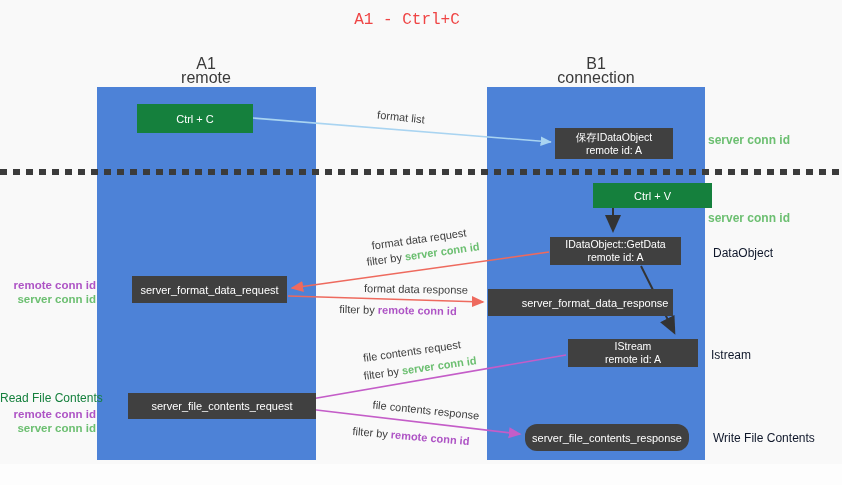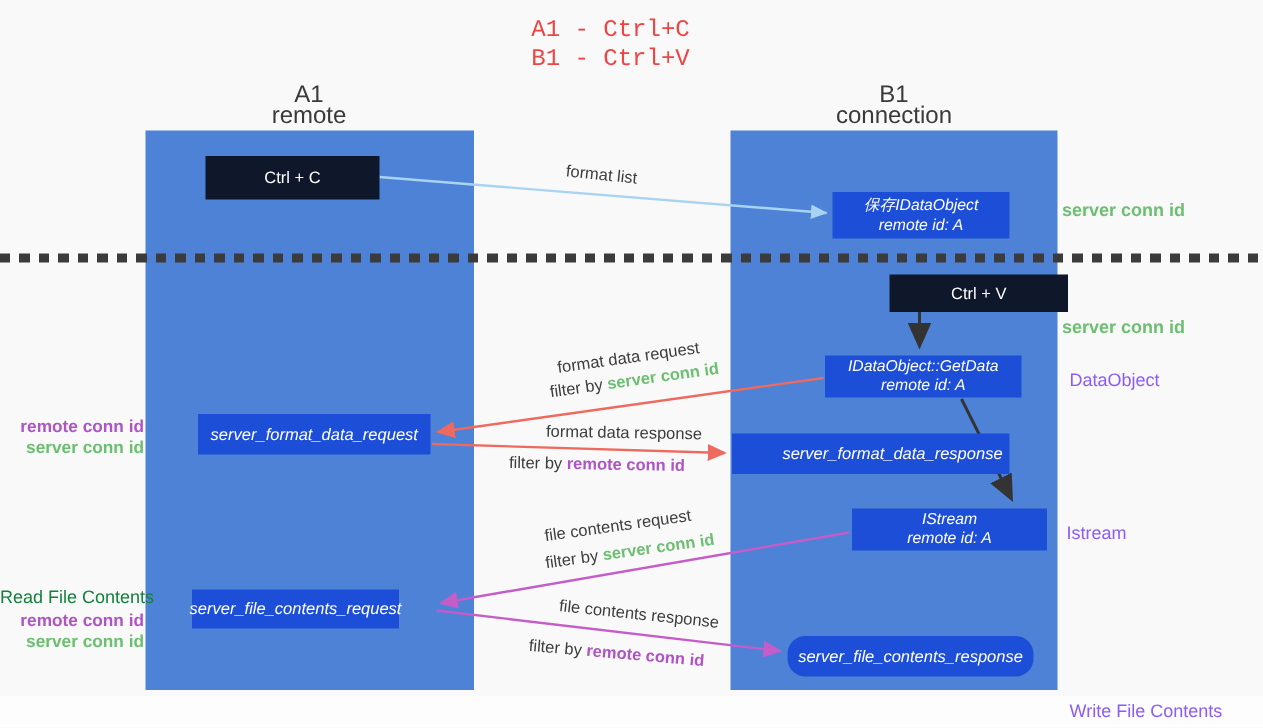--- a/index.html
+++ b/index.html
@@ -8,41 +8,40 @@
   .abs{position:absolute;}
   .center-text{text-align:center;}
   .title{font-size:16px;line-height:19px;color:#ef4444;font-family:Liberation Mono, monospace;}
   .colhead{font-size:16px;line-height:14px;color:#3a3a3a;}
   .lifeline{position:absolute;background:#4d82d7;}
   .divider{position:absolute;left:0;top:169px;width:842px;height:6px;
            background:repeating-linear-gradient(90deg,#3b3b3b 0 7px,transparent 7px 13px);}
   .bottom-strip{position:absolute;left:0;top:464px;width:842px;height:21px;background:#fdfdfd;}
   .box{position:absolute;display:flex;flex-direction:column;align-items:center;justify-content:center;
        color:#fff;text-align:center;}
-  .green{background:#0f172a;font-size:11px;}
-  .orange{background:#1d4ed8;font-size:11px;font-style:italic;}
+  .green{background:#15803d;font-size:11px;}
+  .orange{background:#404040;font-size:11px;}
   .two-line{font-size:10.5px;line-height:13px;}
   .edge-label{position:absolute;font-size:11px;color:#3d3d3d;white-space:nowrap;}
   .glabel{color:#6cbf71;font-weight:bold;}
   .plabel{color:#ae54c5;font-weight:bold;}
-  .side-label{position:absolute;font-size:12px;color:#8b5cf6;white-space:nowrap;}
+  .side-label{position:absolute;font-size:12px;color:#0f172a;white-space:nowrap;}
   .side-label.bold-green{color:#6cbf71;font-weight:bold;}
   .left-block{position:absolute;left:0;width:96px;text-align:right;font-size:11.5px;
               line-height:14px;font-weight:bold;white-space:nowrap;}
   .left-block .plain{font-size:12px;font-weight:normal;color:#15803d;margin-bottom:2px;}
   svg.arrows{position:absolute;left:0;top:0;pointer-events:none;}
 </style>
 </head>
 <body>
 
 <div class="canvas">
 
   <div class="abs title center-text" style="left:307px;top:11px;width:200px;">
     <div>A1 - Ctrl+C</div>
-    <div>B1 - Ctrl+V</div>
   </div>
 
   <div class="abs colhead center-text" style="left:146px;top:57px;width:120px;">
     <div>A1</div>
     <div>remote</div>
   </div>
   <div class="abs colhead center-text" style="left:536px;top:57px;width:120px;">
     <div>B1</div>
     <div>connection</div>
   </div>
@@ -101,21 +100,21 @@
   </div>
 
   <div class="box orange" style="left:132px;top:276px;width:155px;height:27px;">
     <div>server_format_data_request</div>
   </div>
 
   <div class="box orange" style="left:488px;top:289px;width:156px;height:27px;padding-left:29px;">
     <div>server_format_data_response</div>
   </div>
 
-  <div class="box orange" style="left:128px;top:393px;width:138px;height:26px;">
+  <div class="box orange" style="left:128px;top:393px;width:188px;height:26px;">
     <div>server_file_contents_request</div>
   </div>
 
   <div class="box orange" style="left:525px;top:424px;width:164px;height:27px;border-radius:12px;">
     <div>server_file_contents_response</div>
   </div>
 
   <div class="edge-label" style="left:401px;top:117px;transform:translate(-50%,-50%) rotate(6deg);">format list</div>
 
   <div class="edge-label" style="left:419px;top:239px;transform:translate(-50%,-50%) rotate(-8deg);">format data request</div>
@@ -135,21 +134,21 @@
 
   <div class="edge-label" style="left:426px;top:410px;transform:translate(-50%,-50%) rotate(6deg);">file contents response</div>
   <div class="edge-label" style="left:411px;top:436px;transform:translate(-50%,-50%) rotate(5deg);">
     <span>filter by </span><span class="plabel">remote conn id</span>
   </div>
 
   <div class="side-label bold-green" style="left:708px;top:133px;">server conn id</div>
   <div class="side-label bold-green" style="left:708px;top:211px;">server conn id</div>
   <div class="side-label" style="left:713px;top:246px;">DataObject</div>
   <div class="side-label" style="left:711px;top:348px;">Istream</div>
-  <div class="side-label" style="left:713px;top:431px;margin-top:36px;">Write File Contents</div>
+  <div class="side-label" style="left:713px;top:431px;">Write File Contents</div>
 
   <div class="left-block" style="top:278px;">
     <div class="plabel">remote conn id</div>
     <div class="glabel">server conn id</div>
   </div>
 
   <div class="left-block" style="top:391px;">
     <div class="plain">Read File Contents</div>
     <div class="plabel">remote conn id</div>
     <div class="glabel">server conn id</div>

